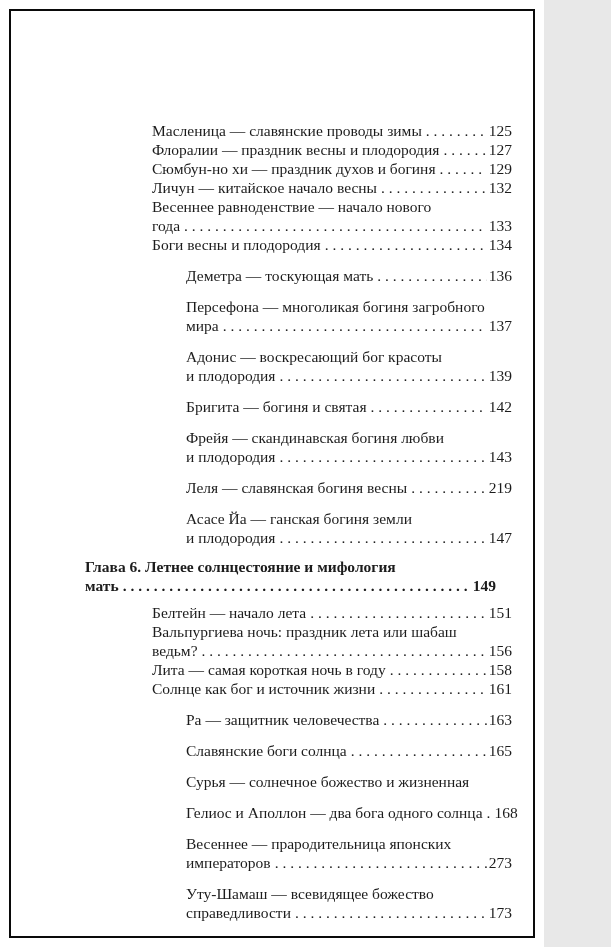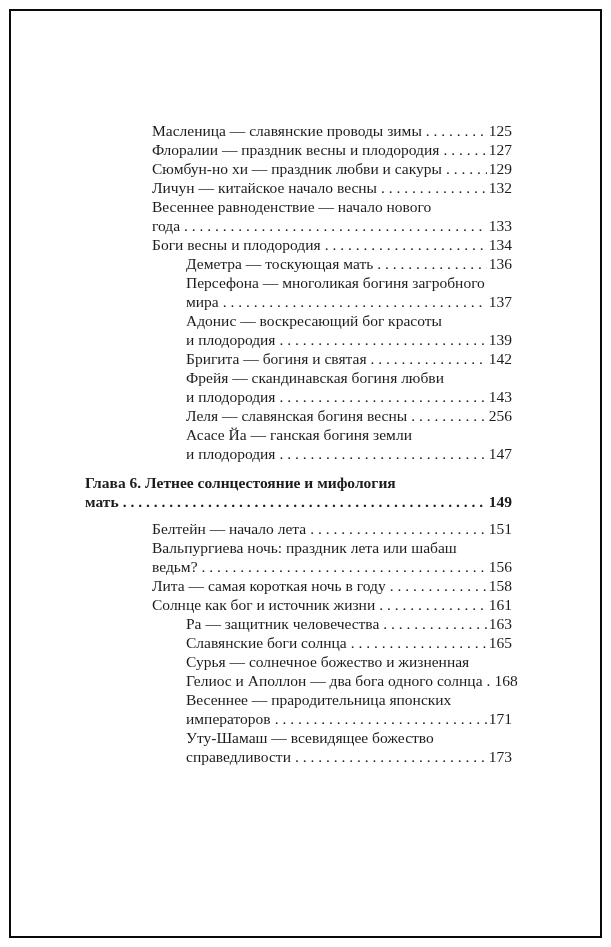--- a/index.html
+++ b/index.html
@@ -3,40 +3,40 @@
 <meta charset="utf-8">
 <style>
   * { margin: 0; padding: 0; box-sizing: border-box; }
   html, body { background: #e8e8e8; }
   body {
     width: 611px; height: 947px;
     font-family: "Liberation Serif", "DejaVu Serif", serif;
   }
   .page {
     position: relative;
-    width: 611px; height: 947px;
+    width: 544px; height: 947px;
     background: #ffffff;
     overflow: hidden;
   }
   .frame {
     position: absolute;
     top: 9px; left: 9px; right: 9px; bottom: 9px;
     border: 2px solid #0a0a0a;
   }
   .toc {
     position: absolute;
     top: 121px; left: 85px; width: 427px;
     color: #1c1c1c;
     font-size: 15.5px;
     line-height: 19px;
   }
   .entry { }
   .entry.level1 { margin-left: 67px; }
-  .entry.level2 { margin-left: 101px; }
-  .entry.bold   { font-weight: bold; margin: 10px 0 8px 0; }
+  .entry.level2 { margin-left: 101px; margin-top: 12px; }
+  .entry.bold   { font-weight: bold; margin: 10px 16px 8px 0; }
   .line {
     display: flex;
     align-items: baseline;
     white-space: nowrap;
   }
   .txt { flex: 0 0 auto; }
   .leader {
     flex: 1 1 0;
     min-width: 6px;
     overflow: hidden;
@@ -63,21 +63,21 @@
       </div>
       <div class="entry level1">
         <div class="line">
           <span class="txt">Флоралии — праздник весны и плодородия</span>
           <span class="leader"></span>
           <span class="pg">127</span>
         </div>
       </div>
       <div class="entry level1">
         <div class="line">
-          <span class="txt">Сюмбун-но хи — праздник любви и сакуры</span>
+          <span class="txt">Сюмбун-но хи — праздник духов и богиня</span>
           <span class="leader"></span>
           <span class="pg">129</span>
         </div>
       </div>
       <div class="entry level1">
         <div class="line">
           <span class="txt">Личун — китайское начало весны</span>
           <span class="leader"></span>
           <span class="pg">132</span>
         </div>
@@ -140,21 +140,21 @@
         <div class="line">
           <span class="txt">и плодородия</span>
           <span class="leader"></span>
           <span class="pg">143</span>
         </div>
       </div>
       <div class="entry level2">
         <div class="line">
           <span class="txt">Леля — славянская богиня весны</span>
           <span class="leader"></span>
-          <span class="pg">256</span>
+          <span class="pg">219</span>
         </div>
       </div>
       <div class="entry level2">
         <div class="line">
           <span class="txt">Асасе Йа — ганская богиня земли</span>
         </div>
         <div class="line">
           <span class="txt">и плодородия</span>
           <span class="leader"></span>
           <span class="pg">147</span>
@@ -227,21 +227,21 @@
           <span class="pg">168</span>
         </div>
       </div>
       <div class="entry level2">
         <div class="line">
           <span class="txt">Весеннее — прародительница японских</span>
         </div>
         <div class="line">
           <span class="txt">императоров</span>
           <span class="leader"></span>
-          <span class="pg">171</span>
+          <span class="pg">273</span>
         </div>
       </div>
       <div class="entry level2">
         <div class="line">
           <span class="txt">Уту-Шамаш — всевидящее божество</span>
         </div>
         <div class="line">
           <span class="txt">справедливости</span>
           <span class="leader"></span>
           <span class="pg">173</span>

